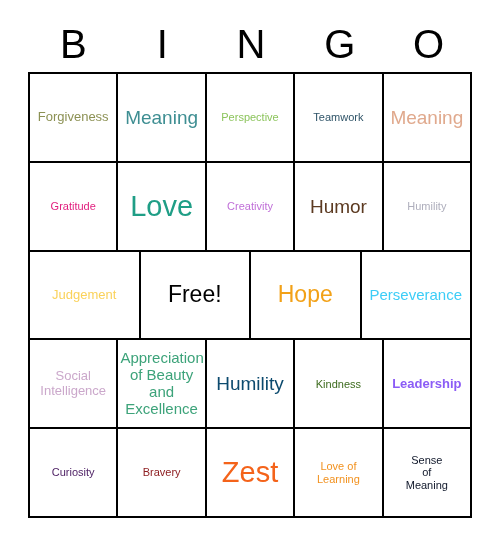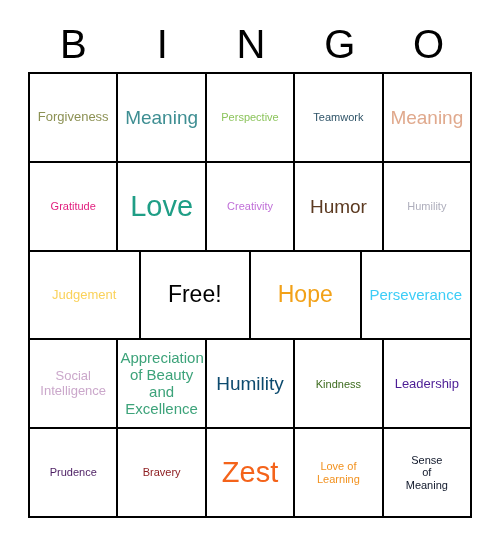--- a/index.html
+++ b/index.html
@@ -164,27 +164,27 @@
 and
 Excellence</span>
         </div>
       <div class="bingo-cell">
           <span class="cell-text sz-l" style="color: #0c4a6e;">Humility</span>
         </div>
       <div class="bingo-cell">
           <span class="cell-text sz-m" style="color: rgb(61, 107, 30);">Kindness</span>
         </div>
       <div class="bingo-cell">
-          <span class="cell-text sz-s" style="color: #4c1d95;">Leadership</span>
-        </div>
-    </div>
-
-    <div class="bingo-row">
-      <div class="bingo-cell">
-          <span class="cell-text sz-m" style="color: rgb(75, 29, 98);">Prudence</span>
+          <span class="cell-text sz-s" style="color: #8b5cf6; font-weight: bold;">Leadership</span>
+        </div>
+    </div>
+
+    <div class="bingo-row">
+      <div class="bingo-cell">
+          <span class="cell-text sz-m" style="color: rgb(75, 29, 98);">Curiosity</span>
         </div>
       <div class="bingo-cell">
           <span class="cell-text sz-m" style="color: rgb(142, 31, 34);">Bravery</span>
         </div>
       <div class="bingo-cell">
           <span class="cell-text sz-xxl" style="color: rgb(244, 99, 26);">Zest</span>
         </div>
       <div class="bingo-cell">
           <span class="cell-text sz-m" style="color: rgb(242, 146, 32);">Love of
 Learning</span>

